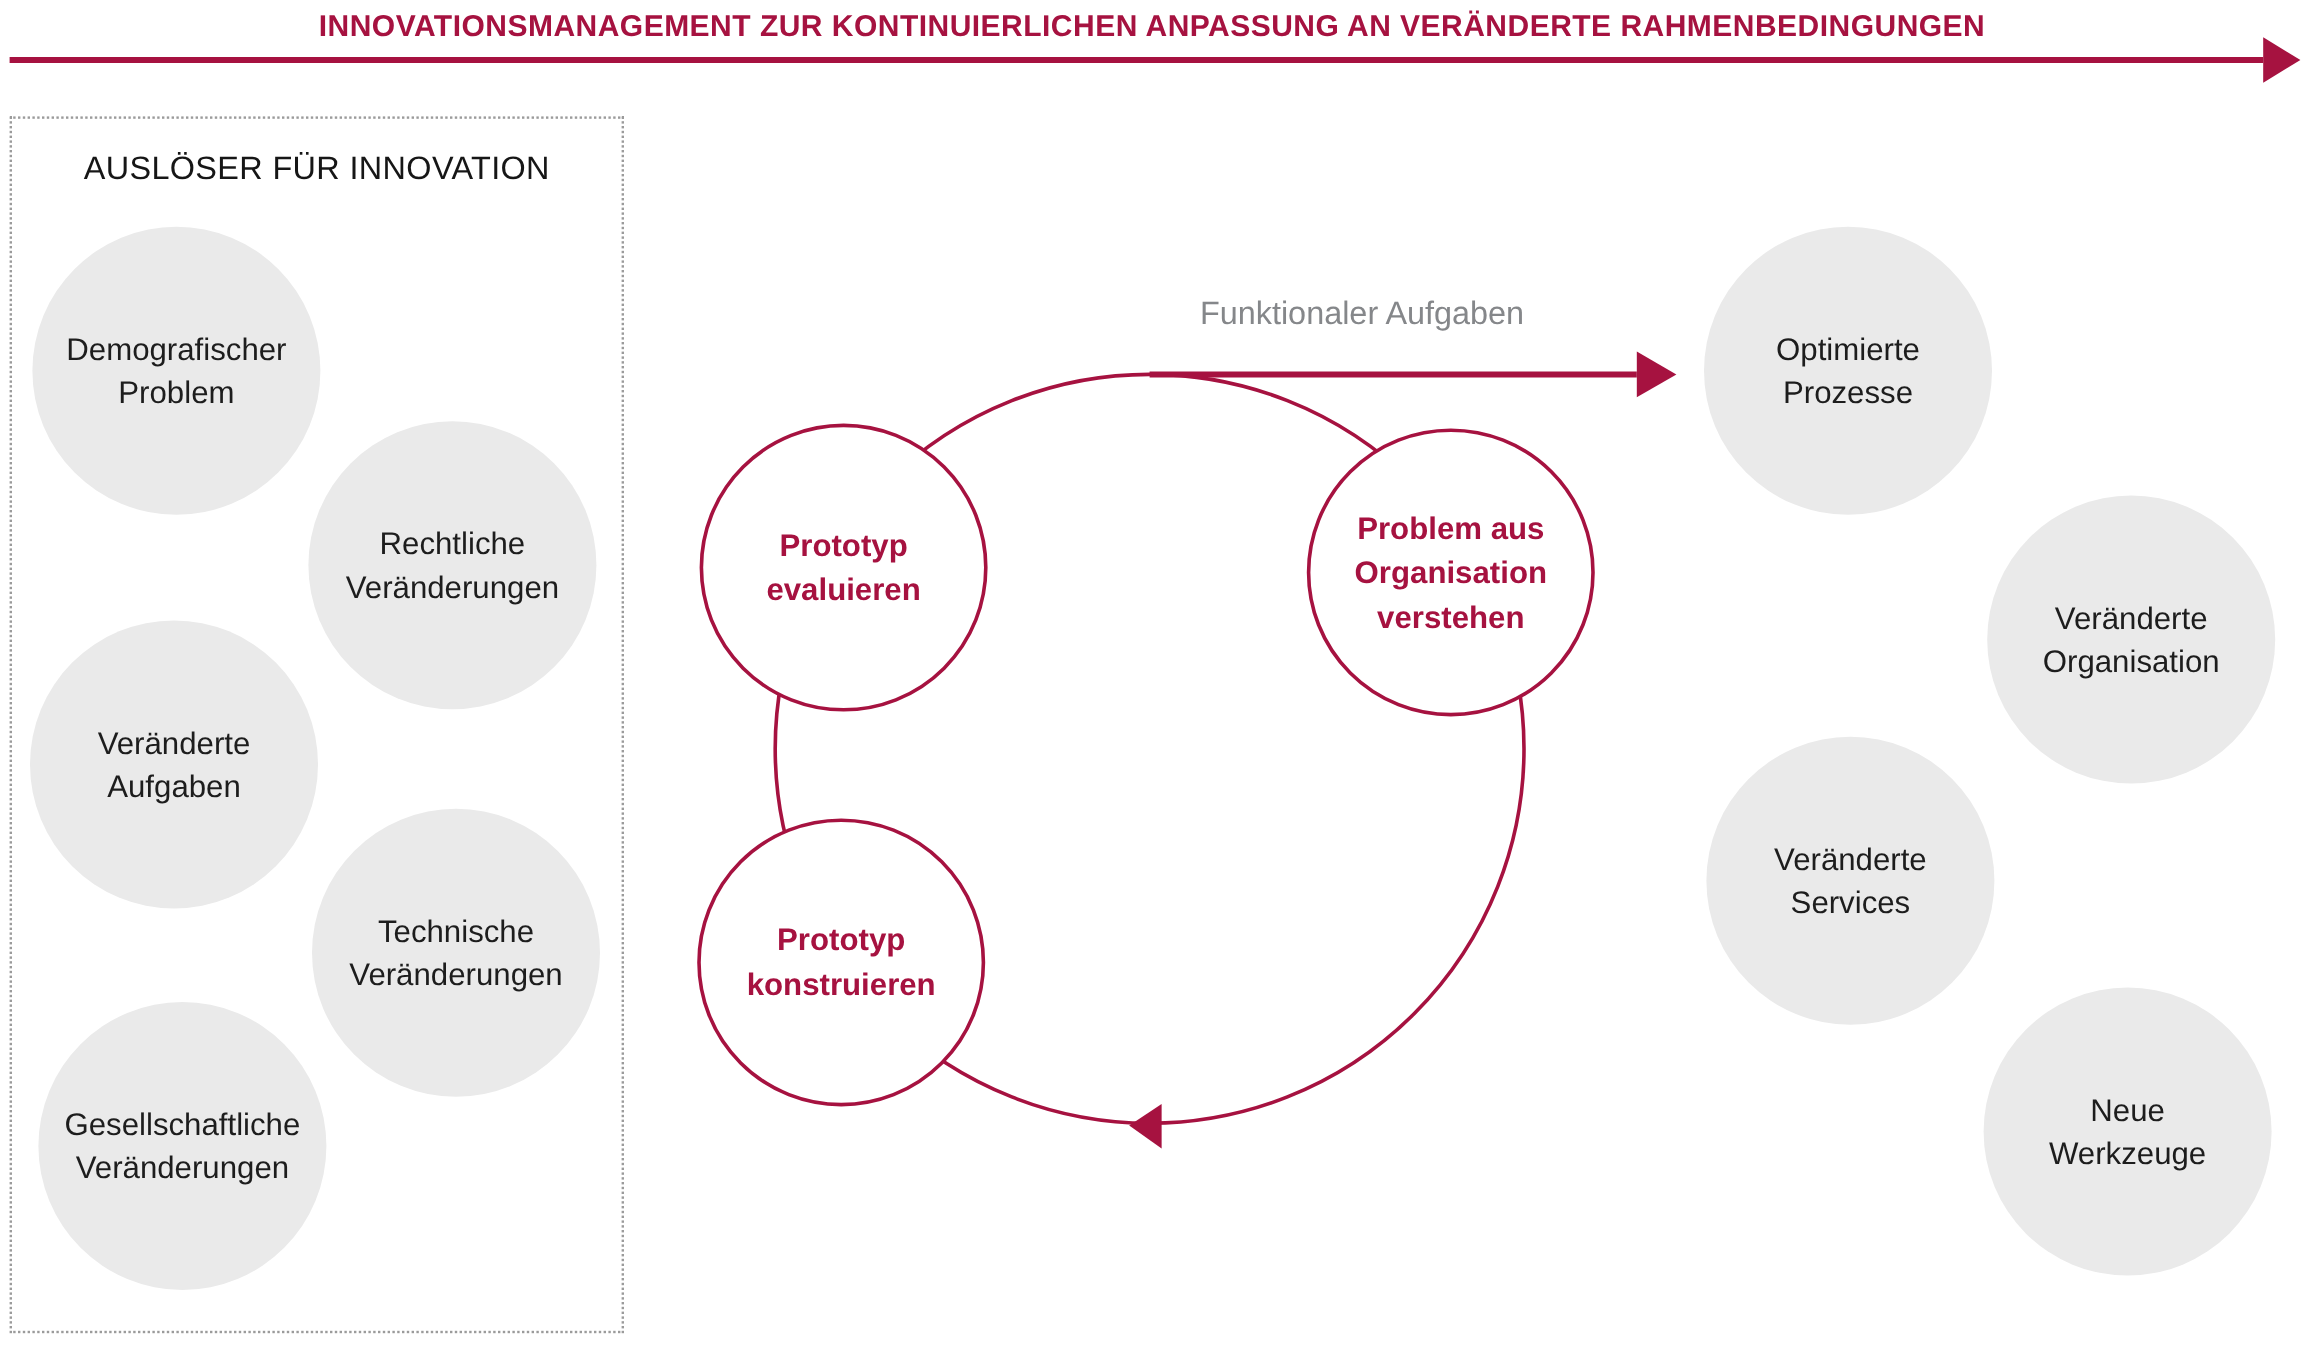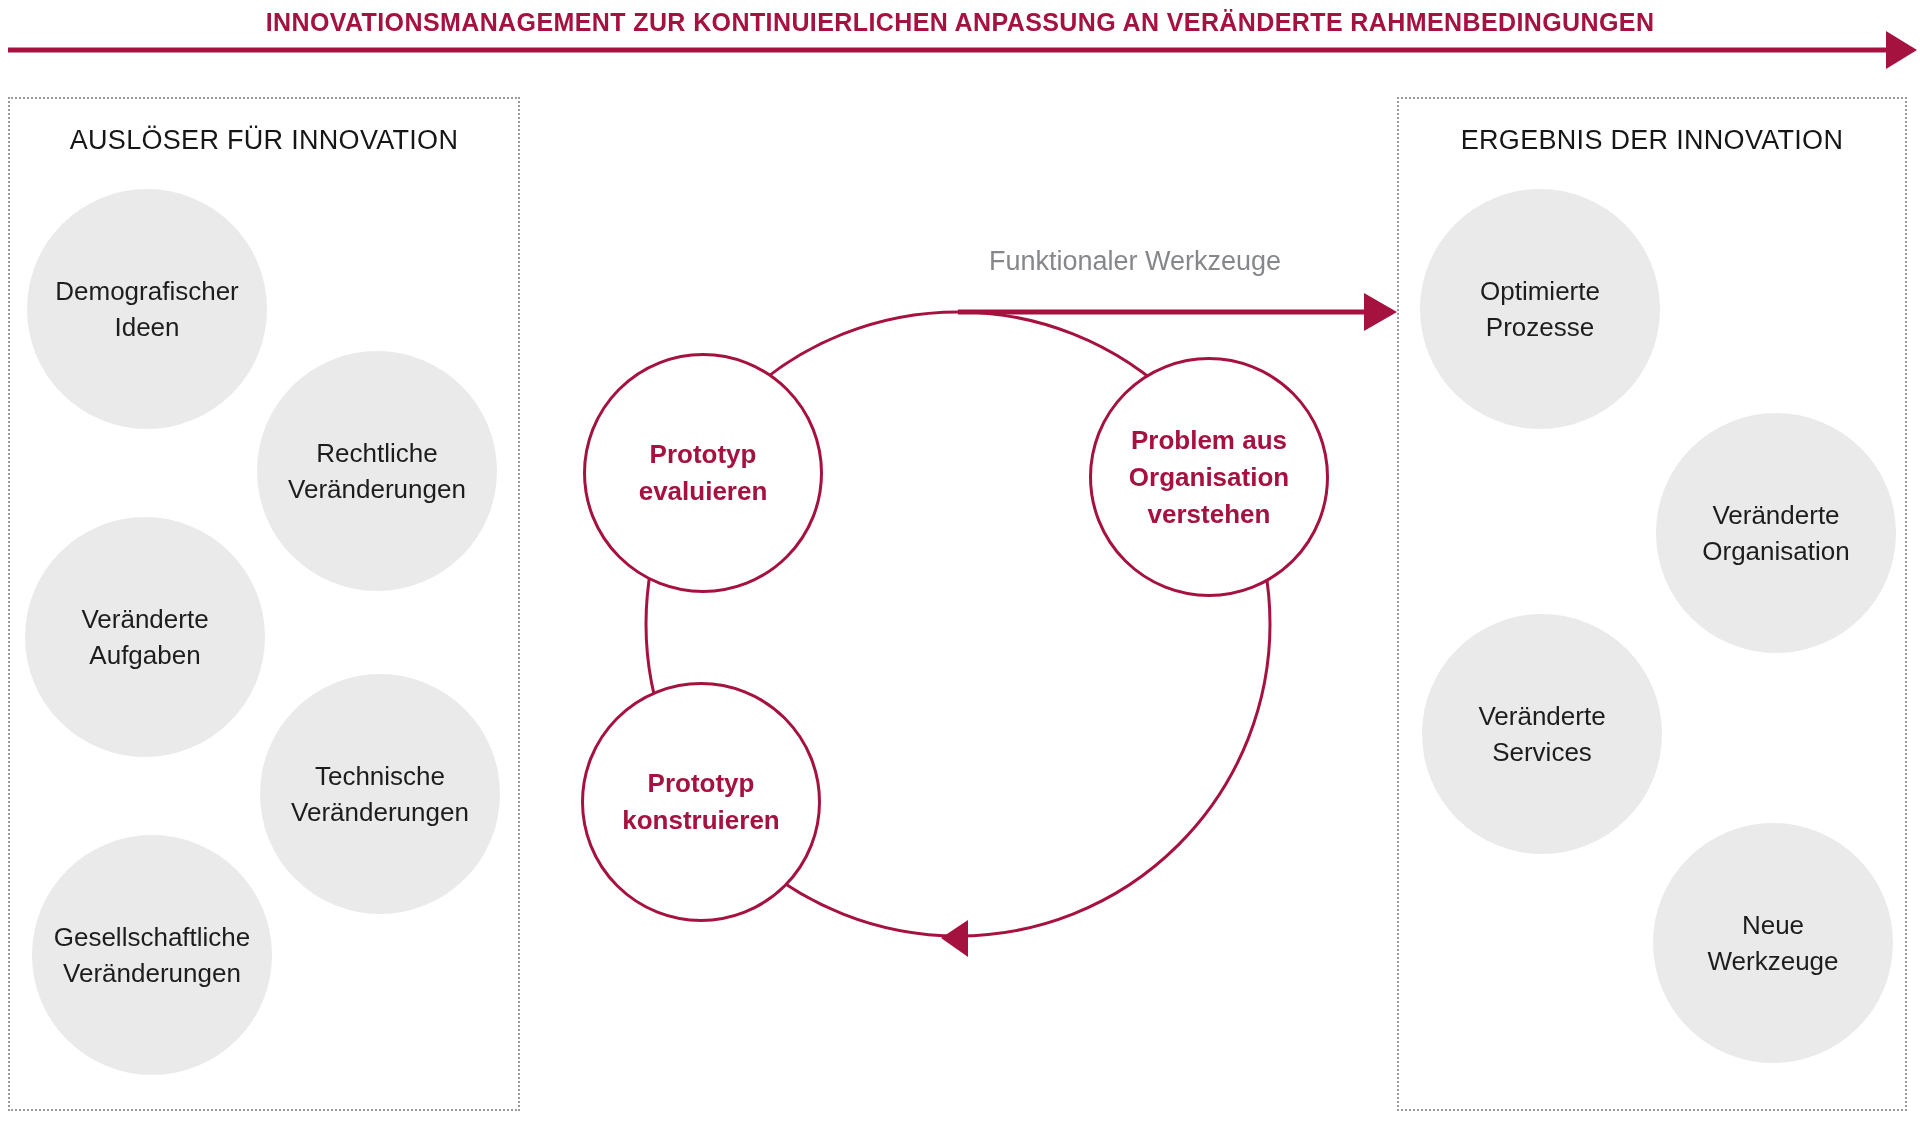--- a/index.html
+++ b/index.html
@@ -63,42 +63,39 @@
     <line x1="958" y1="312" x2="1364" y2="312" stroke="#A61240" stroke-width="5"></line>
     <polygon points="1364,293 1364,331 1397,312" fill="#A61240"></polygon>
 
     <polygon points="968,920 968,957 941,938" fill="#A61240"></polygon>
   </svg>
 
   <div class="panel left">
     <div class="panel-title">AUSLÖSER FÜR INNOVATION</div>
   </div>
   <div class="bubble" style="left:27px;top:189px">Demografischer
-Ideen</div>
+Problem</div>
   <div class="bubble" style="left:257px;top:351px">Rechtliche
 Veränderungen</div>
   <div class="bubble" style="left:25px;top:517px">Veränderte
 Aufgaben</div>
   <div class="bubble" style="left:260px;top:674px">Technische
 Veränderungen</div>
   <div class="bubble" style="left:32px;top:835px">Gesellschaftliche
 Veränderungen</div>
 
-  <div class="output-label">Funktionaler Werkzeuge</div>
+  <div class="output-label">Funktionaler Aufgaben</div>
   <div class="node" style="left:1089px;top:357px">Problem aus
 Organisation
 verstehen</div>
   <div class="node" style="left:581px;top:682px">Prototyp
 konstruieren</div>
   <div class="node" style="left:583px;top:353px">Prototyp
 evaluieren</div>
 
-  <div class="panel right">
-    <div class="panel-title">ERGEBNIS DER INNOVATION</div>
-  </div>
   <div class="bubble" style="left:1420px;top:189px">Optimierte
 Prozesse</div>
   <div class="bubble" style="left:1656px;top:413px">Veränderte
 Organisation</div>
   <div class="bubble" style="left:1422px;top:614px">Veränderte
 Services</div>
   <div class="bubble" style="left:1653px;top:823px">Neue
 Werkzeuge</div>
 
 </div>

